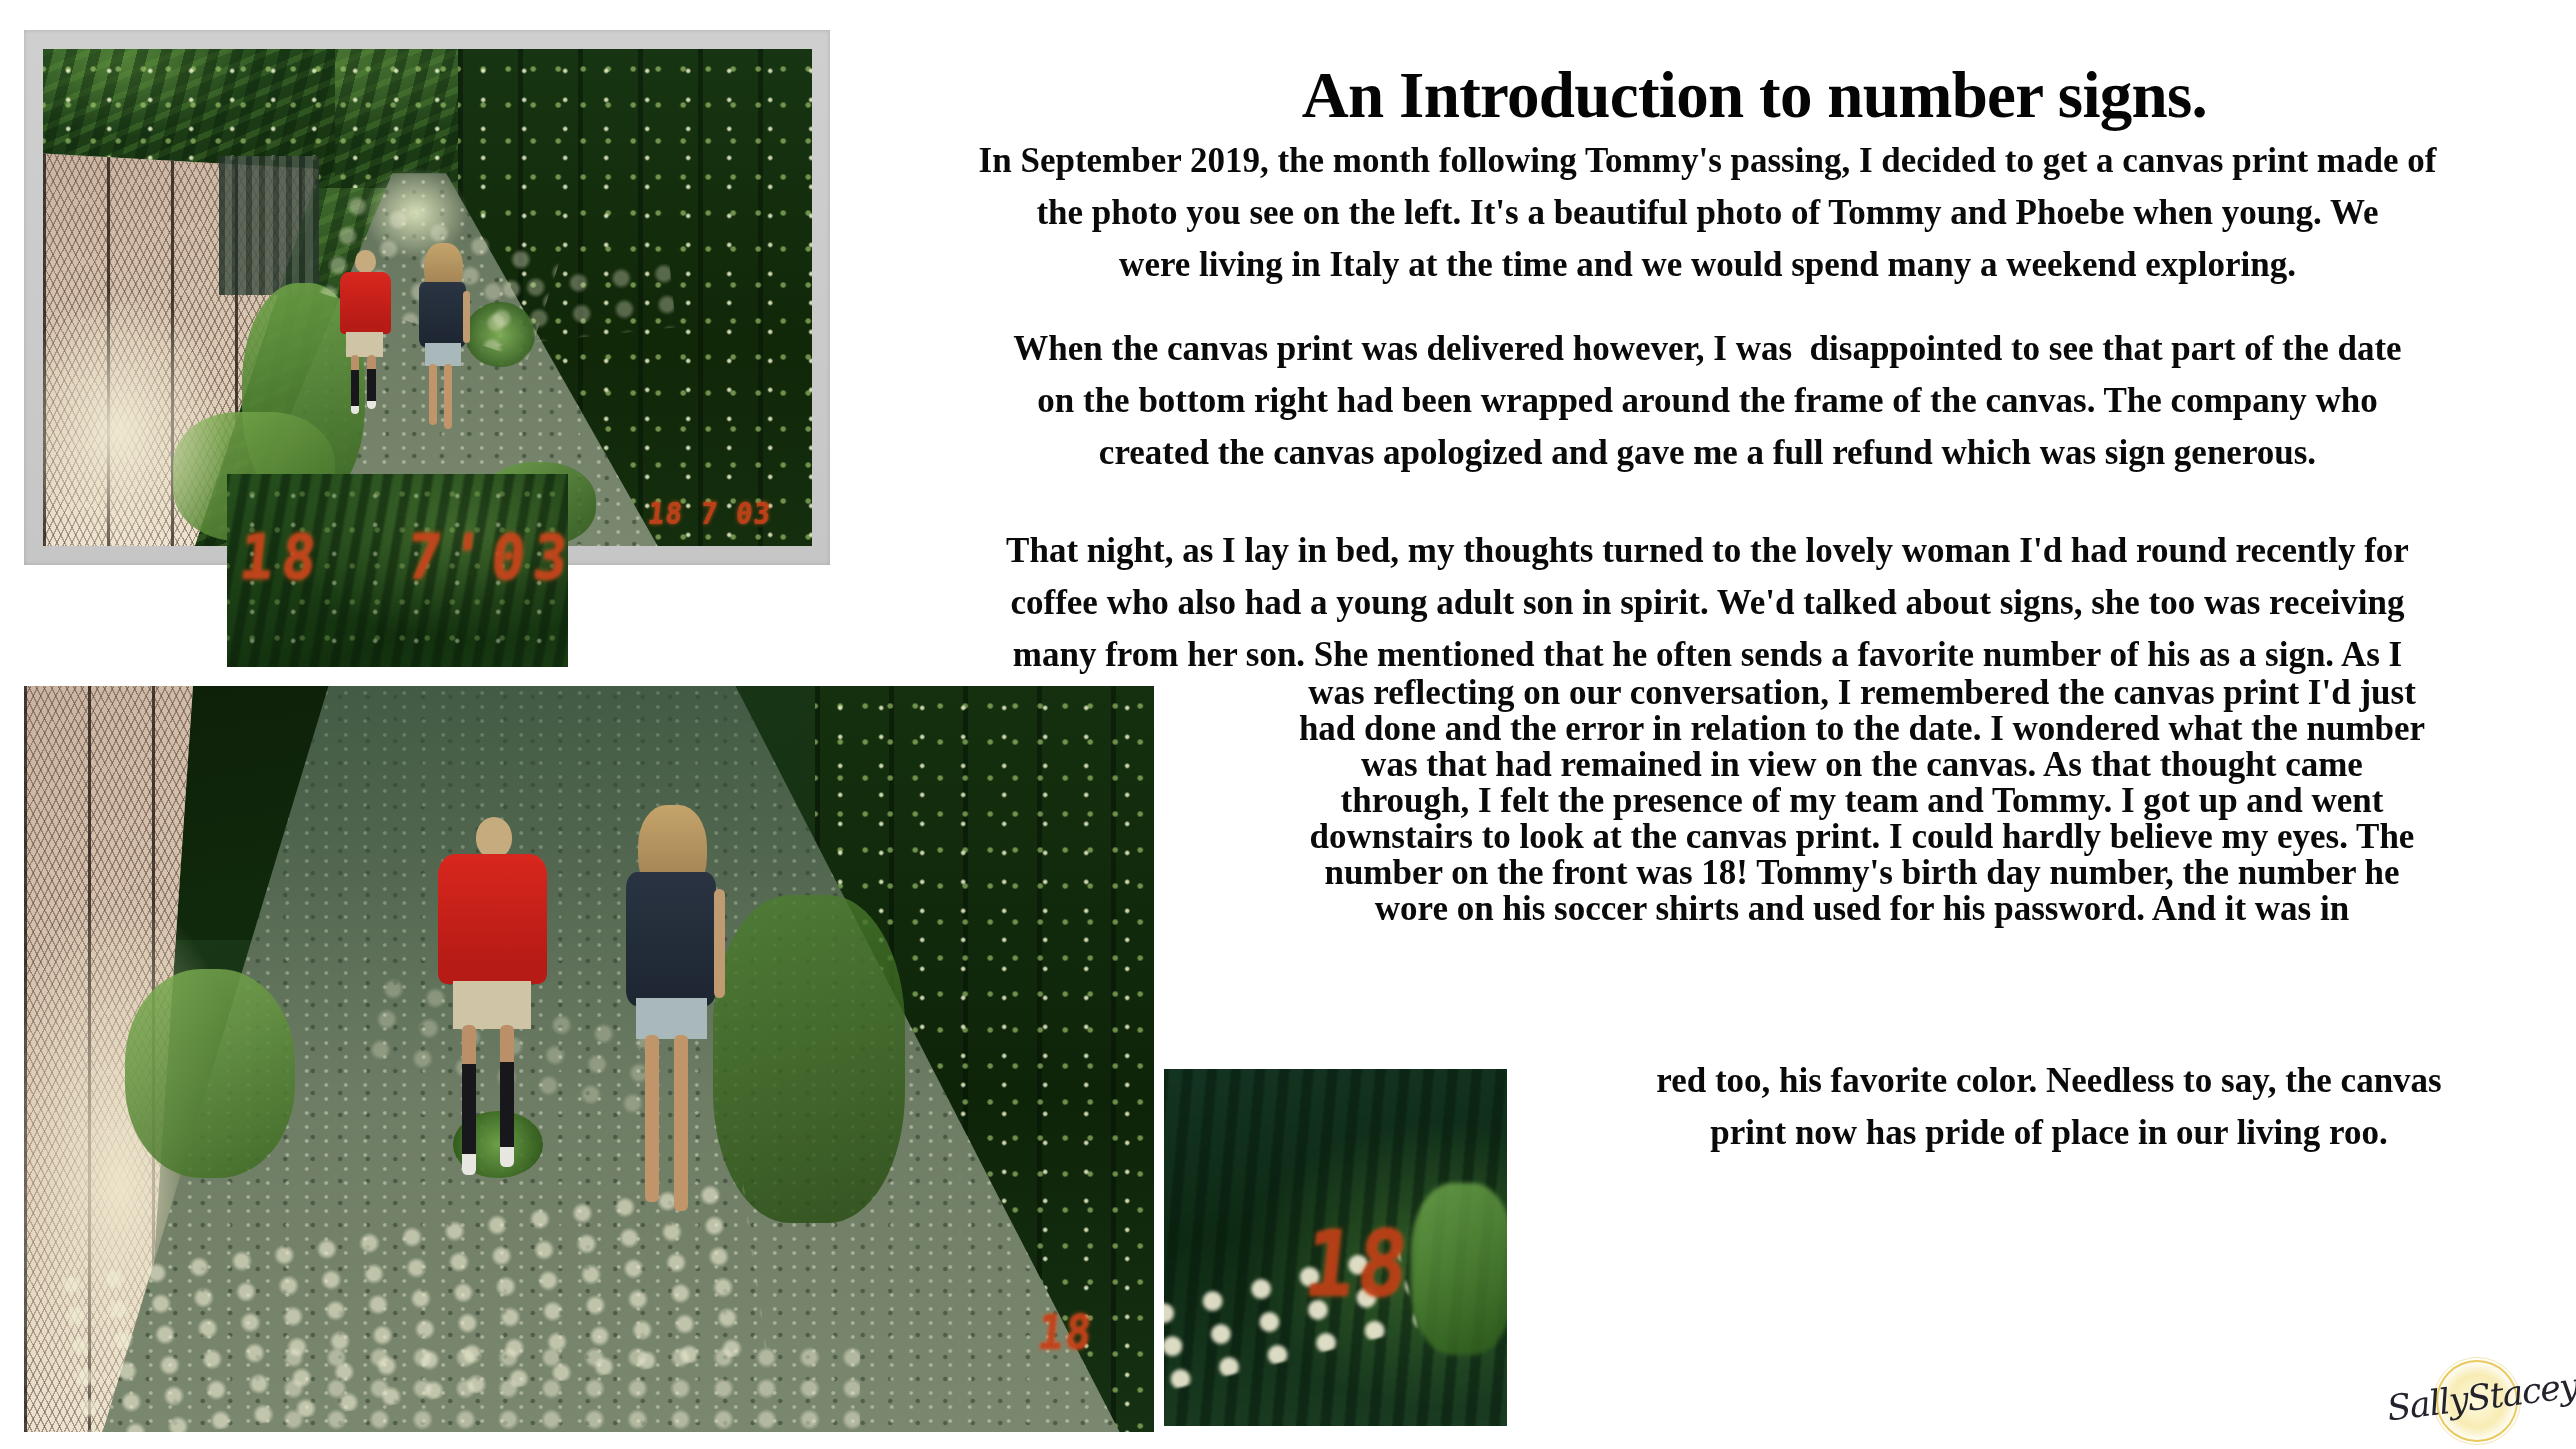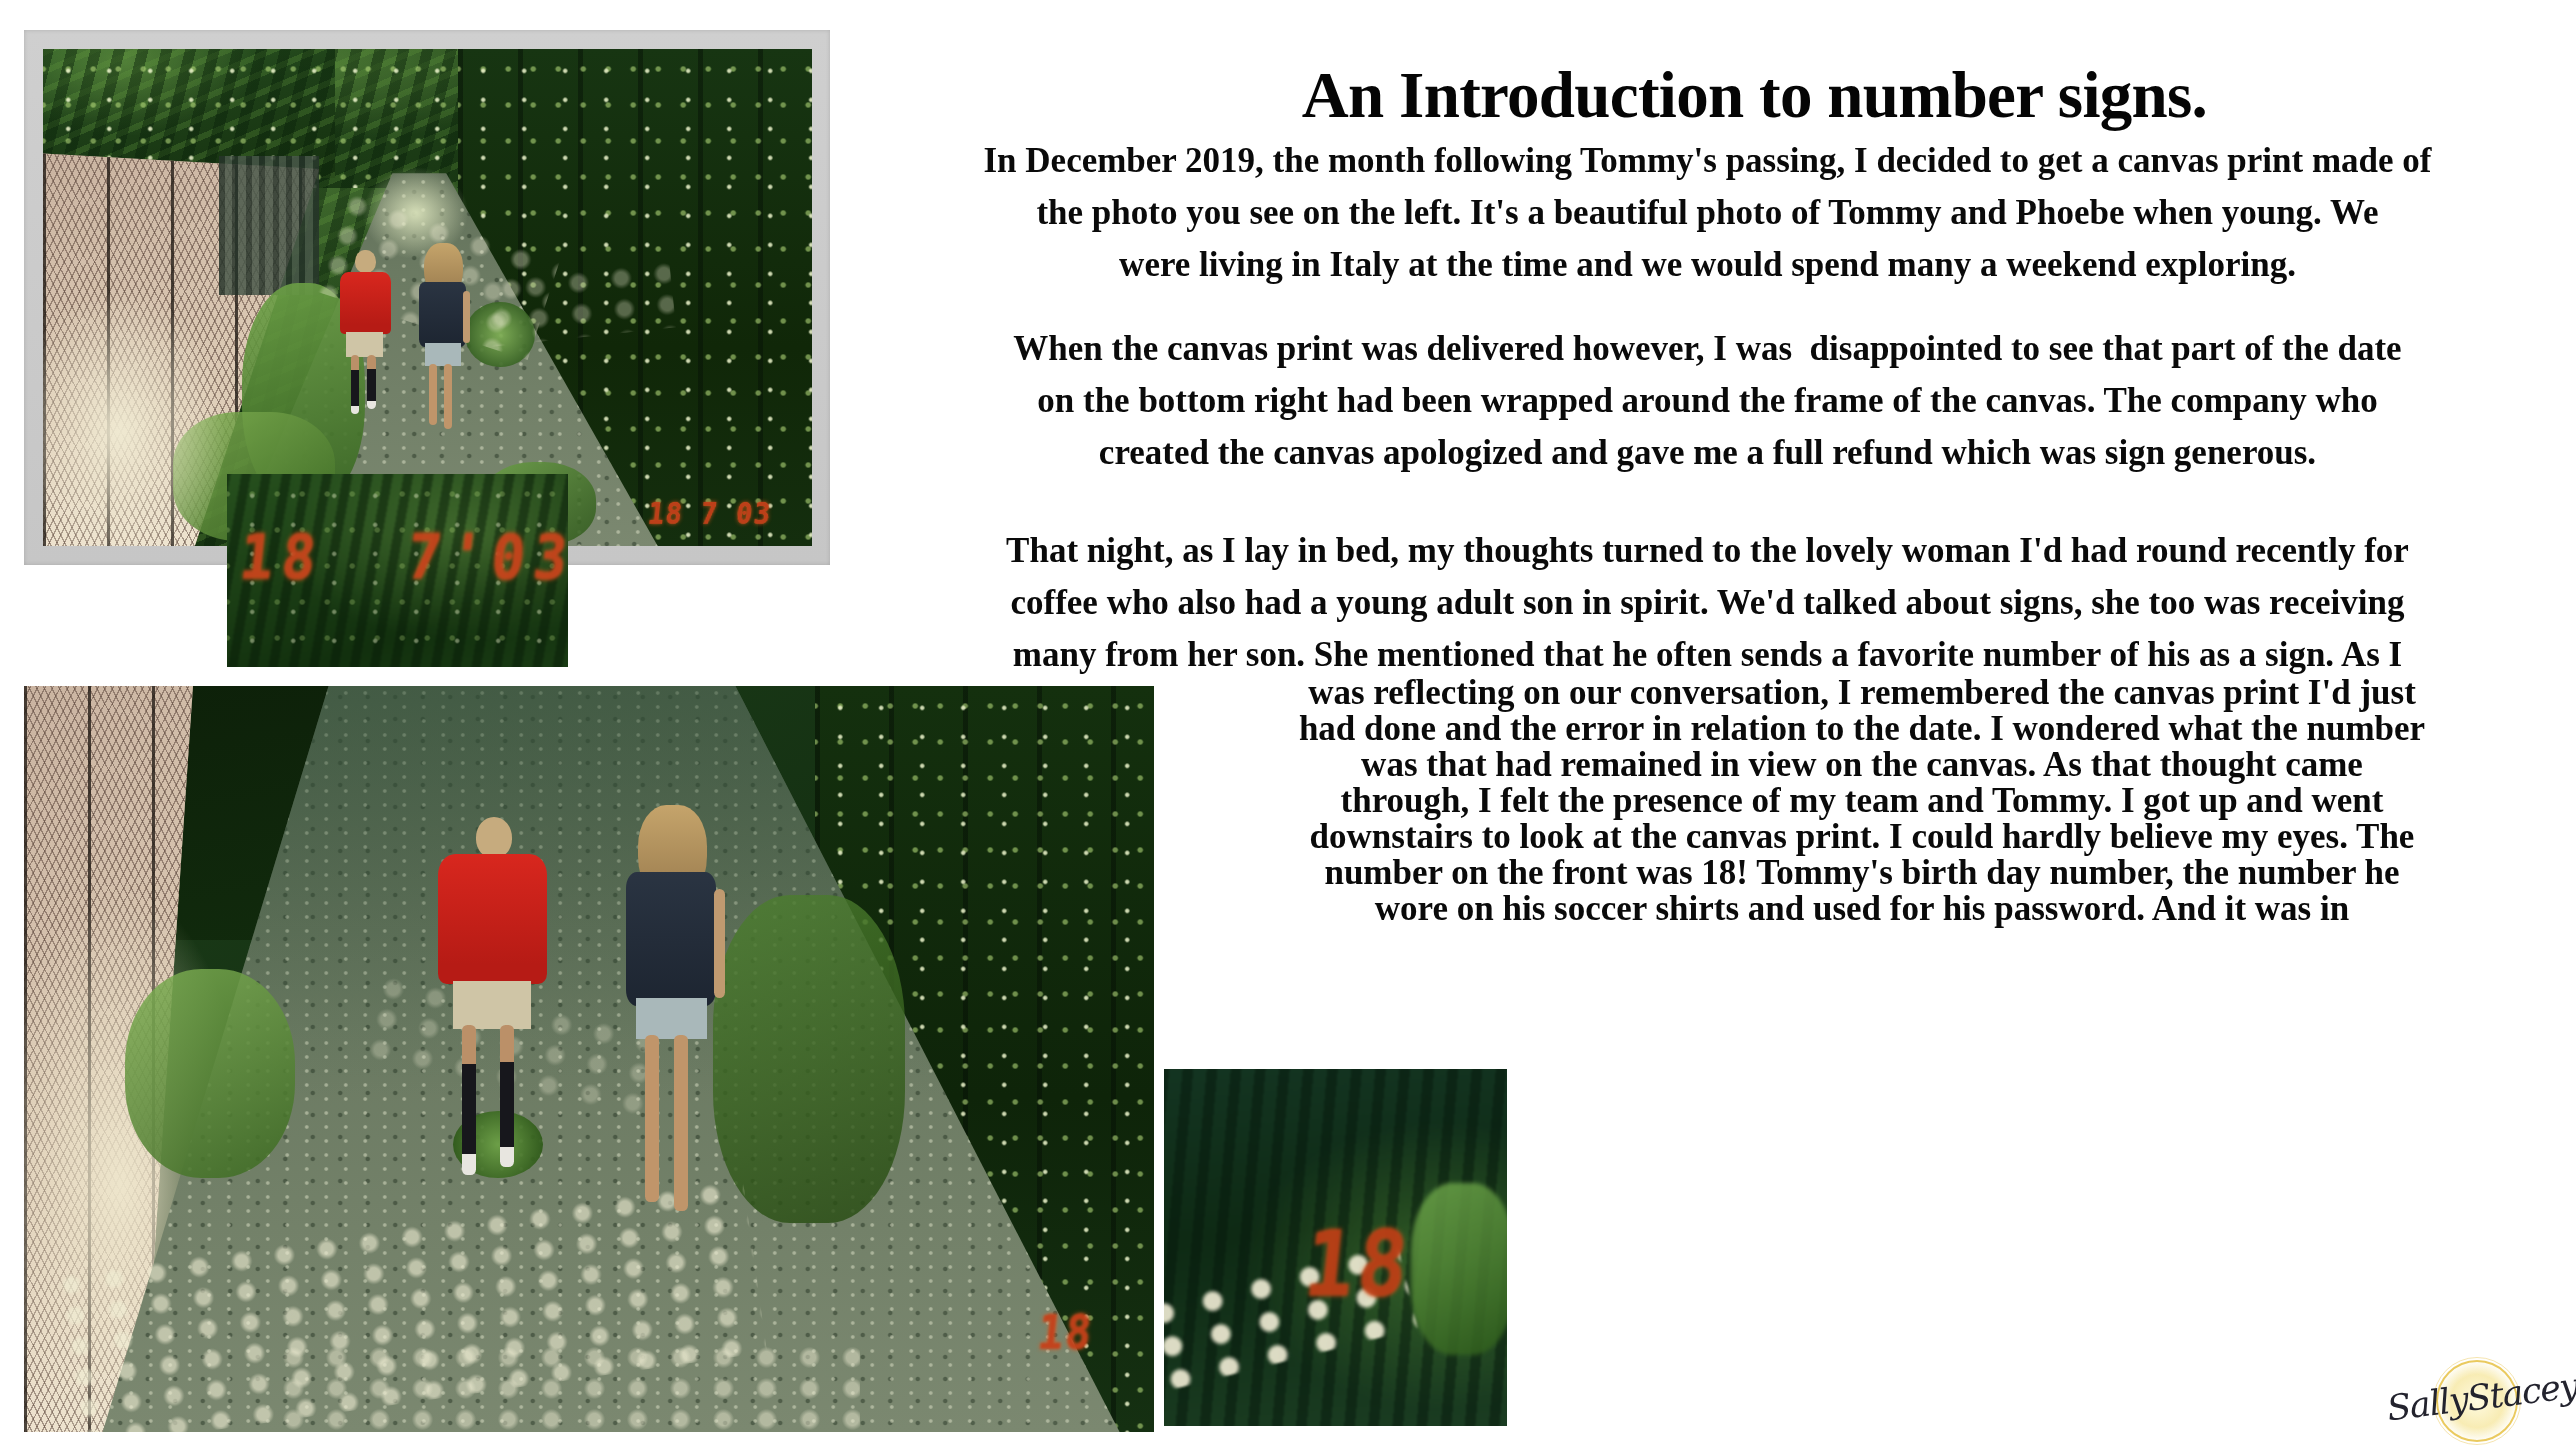--- a/index.html
+++ b/index.html
@@ -174,36 +174,38 @@
       font-family:"DejaVu Serif",serif;font-style:italic;font-size:35px;color:#23232e;
       transform:rotate(-7deg);letter-spacing:-1.3px;}
 </style>
 </head>
 <body>
 
 <div id="page">
 
   <h1 class="title">An Introduction to number signs.</h1>
 
-  <div class="para p1">In December 2019, the month following Tommy's passing, I decided to get a canvas print made of
+  <div class="para p1">In September 2019, the month following Tommy's passing, I decided to get a canvas print made of
 the photo you see on the left. It's a beautiful photo of Tommy and Phoebe when young. We
 were living in Italy at the time and we would spend many a weekend exploring.</div>
   <div class="para p2">When the canvas print was delivered however, I was  disappointed to see that part of the date
 on the bottom right had been wrapped around the frame of the canvas. The company who
 created the canvas apologized and gave me a full refund which was sign generous.</div>
   <div class="para p3">That night, as I lay in bed, my thoughts turned to the lovely woman I'd had round recently for
 coffee who also had a young adult son in spirit. We'd talked about signs, she too was receiving
 many from her son. She mentioned that he often sends a favorite number of his as a sign. As I</div>
   <div class="para p4">was reflecting on our conversation, I remembered the canvas print I'd just
 had done and the error in relation to the date. I wondered what the number
 was that had remained in view on the canvas. As that thought came
 through, I felt the presence of my team and Tommy. I got up and went
 downstairs to look at the canvas print. I could hardly believe my eyes. The
 number on the front was 18! Tommy's birth day number, the number he
 wore on his soccer shirts and used for his password. And it was in</div>
+  <div class="para p5">red too, his favorite color. Needless to say, the canvas
+print now has pride of place in our living roo.</div>
 
   <div class="canvas-frame">
     <div id="photo1" class="photo foliage">
       <div class="f1-canopy foliage speckle"></div>
       <div class="f1-right speckle"></div>
       <div class="f1-leftfol foliage speckle"></div>
       <div class="f1-fence fence-tex"></div>
       <div class="f1-fence fence-posts"></div>
       <div class="f1-gate"></div>
       <div class="f1-path path-tex"></div>

